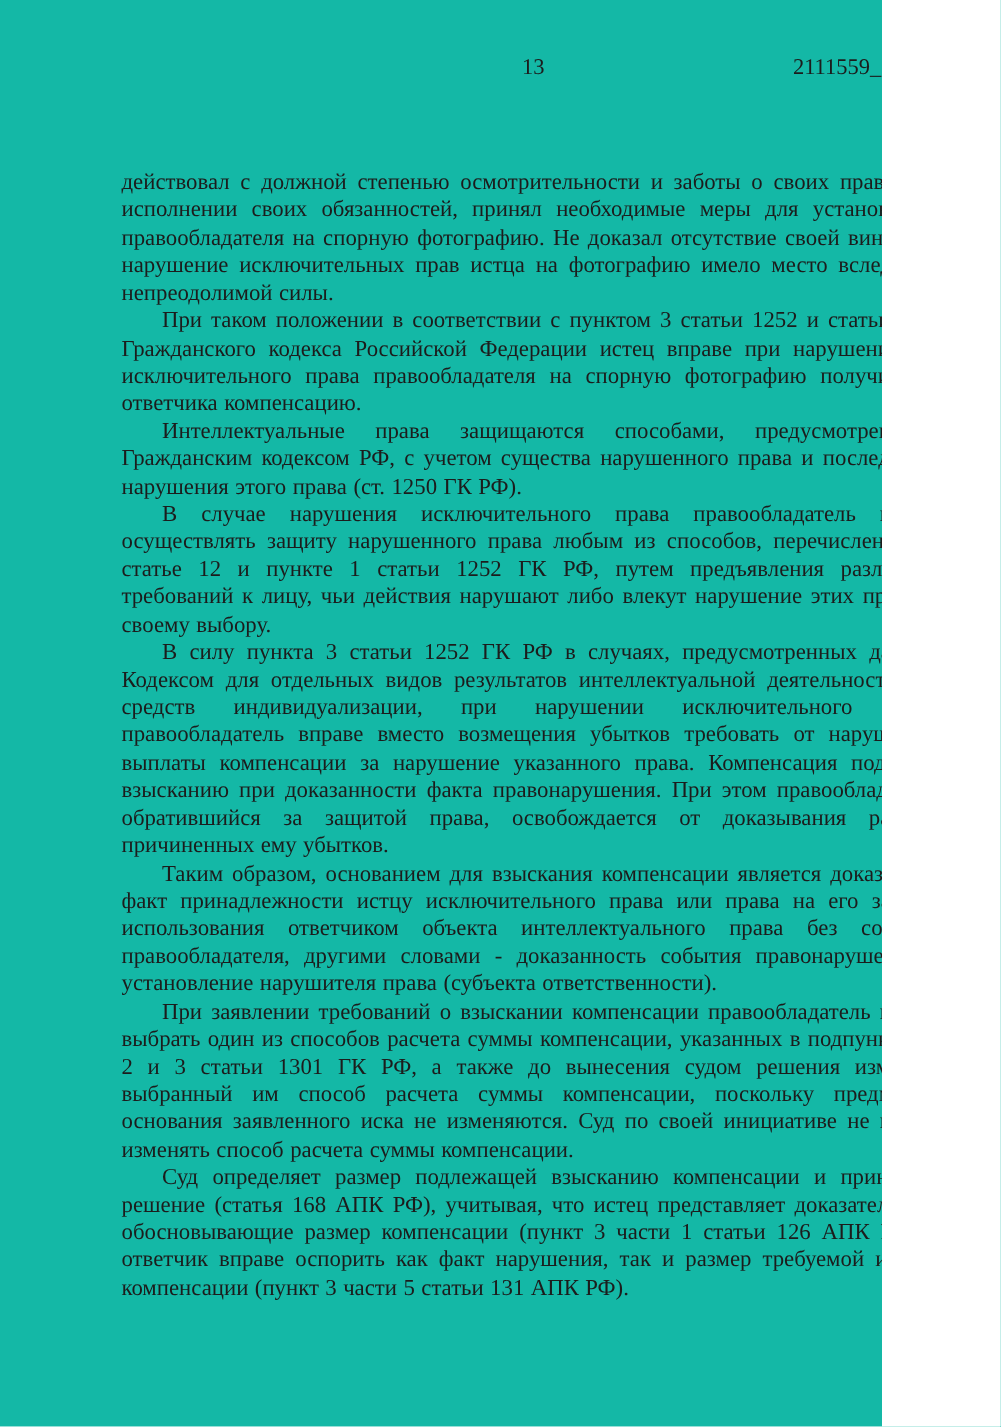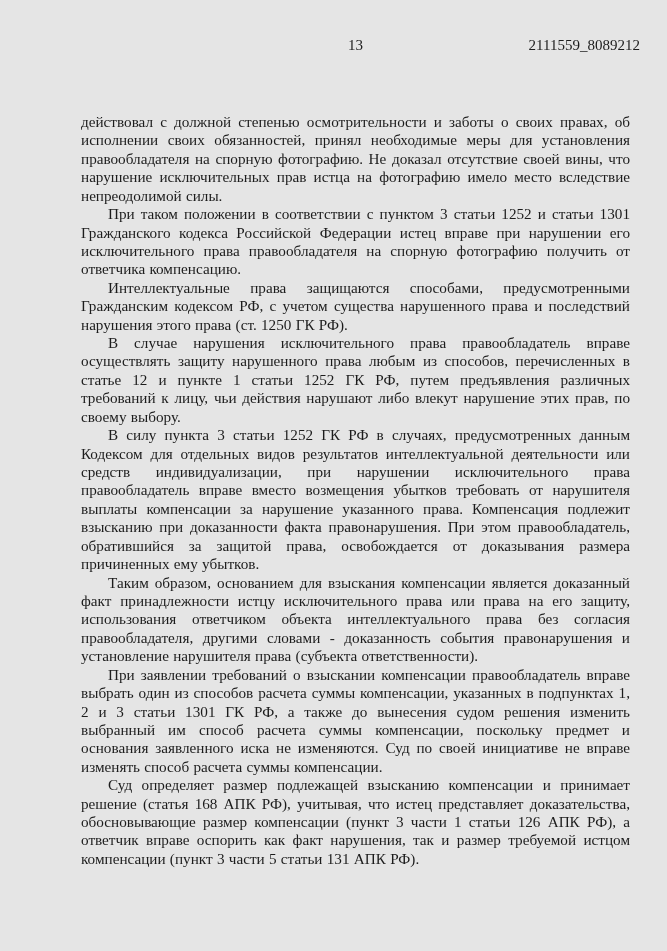--- a/index.html
+++ b/index.html
@@ -2,23 +2,23 @@
 <html lang="ru"><head>
 <meta charset="utf-8">
 <style>
   html, body {
     margin: 0;
     padding: 0;
     background: #ffffff;
   }
   .page {
     position: relative;
-    width: 667px;
+    width: 588px;
     height: 951px;
-    background: #e5e5e5;
+    background: #14b8a6;
     color: #1c1c1c;
     font-family: "Liberation Serif", "DejaVu Serif", serif;
     overflow: hidden;
   }
   .page-header {
     position: absolute;
     top: 36px;
     left: 81px;
     width: 549px;
     height: 18px;

